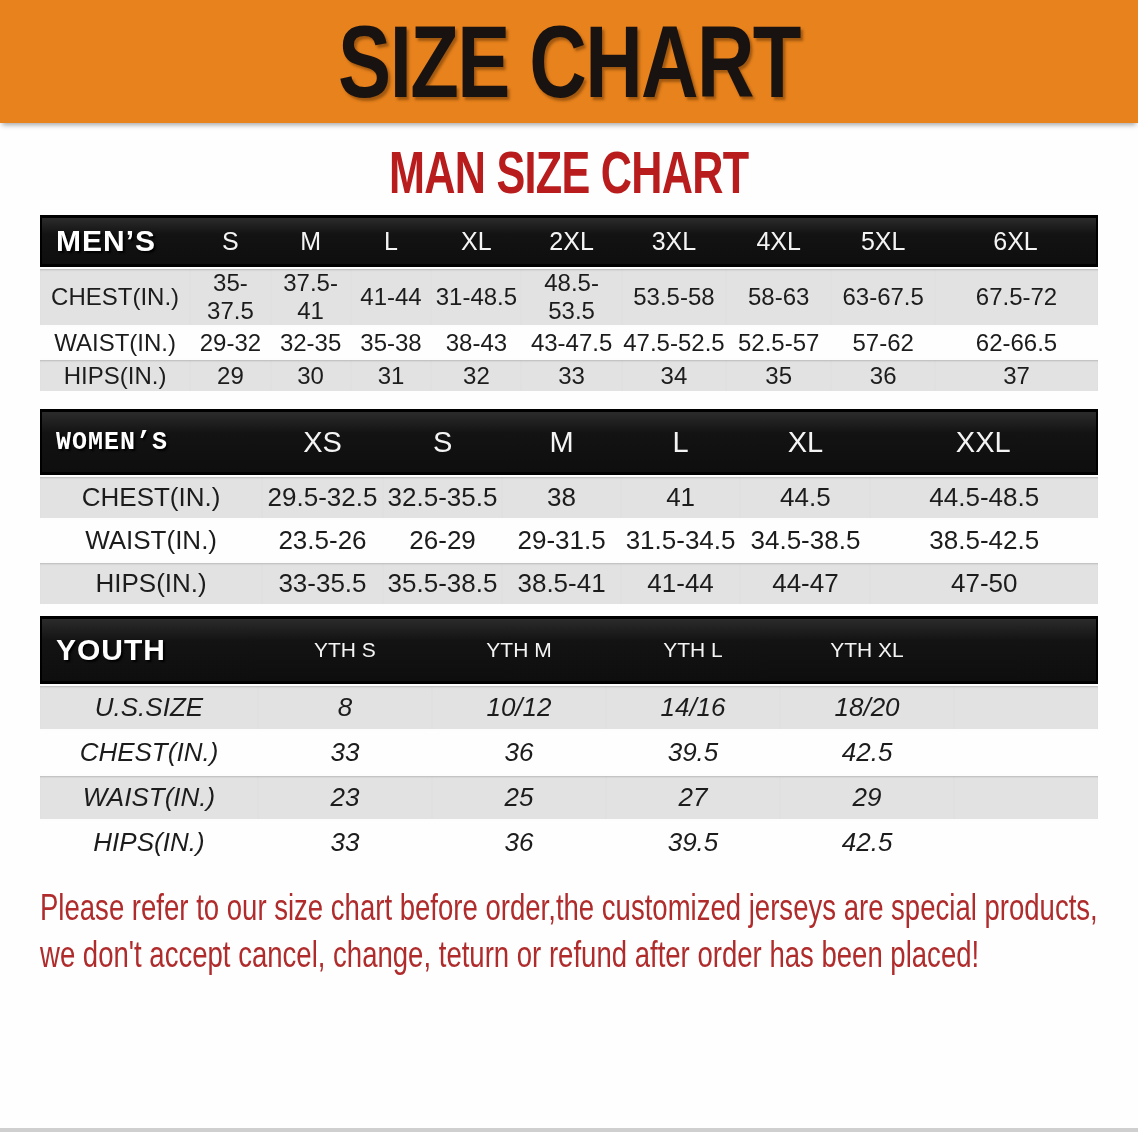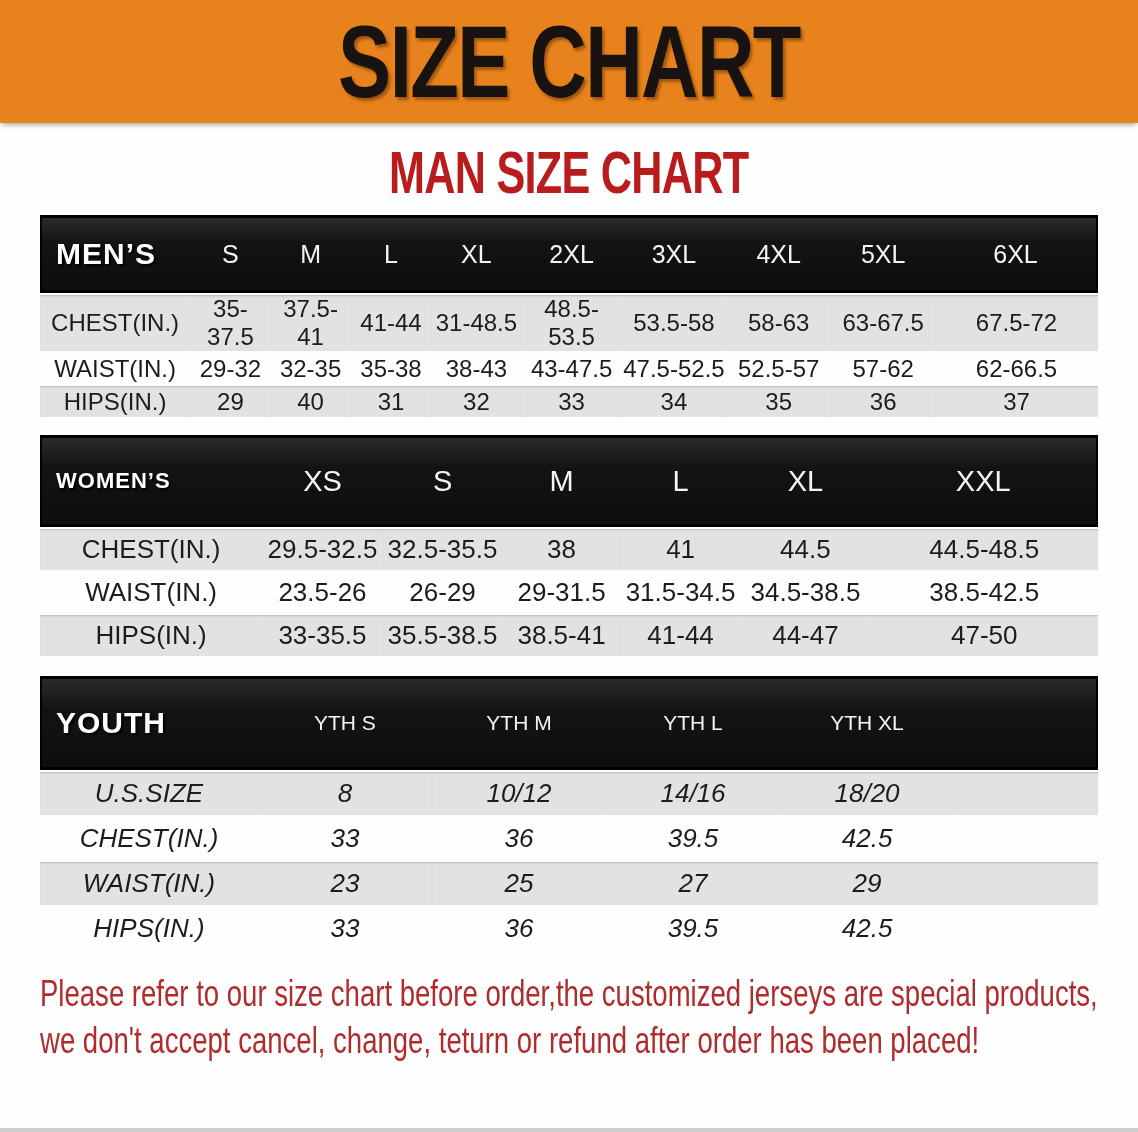--- a/index.html
+++ b/index.html
@@ -28,45 +28,45 @@
     display:inline-block;white-space:nowrap;font-weight:bold;
     letter-spacing:-1px;transform:scaleX(.72);
   }
   .hd-man{margin-top:22px;}
   .hd-women{margin-top:40px;}
   .hd-youth{margin-top:50px;}
   
   .table-host{width:1058px;margin:0 auto;}
   .mt-men{margin-top:14px;}
   .mt-women{margin-top:18px;}
-  .mt-youth{margin-top:20px;}
+  .mt-youth{margin-top:12px;}
   table{border-collapse:separate;border-spacing:0;table-layout:fixed;width:100%;}
   thead th{
     background:linear-gradient(180deg,#2b2b2b 0%,#131313 35%,#0e0e0e 100%);
     border-top:3px solid #000;border-bottom:3px solid #000;
-    color:#f4f4f4;font-weight:normal;vertical-align:middle;padding:13px;
+    color:#f4f4f4;font-weight:normal;vertical-align:middle;padding:0;
   }
   thead th:first-child{border-left:2px solid #000;text-align:left;padding-left:14px;}
   thead th:last-child{border-right:2px solid #000;}
   th.corner{
     font-weight:bold;letter-spacing:1px;color:#fff;
     text-shadow:2px 2px 2px rgba(0,0,0,.95);
   }
   tbody td{
     text-align:center;vertical-align:middle;color:#1c1c1c;padding:0;
     border-top:2px solid #fdfdfd;
   }
   tbody tr:nth-child(odd) td{background:#e2e2e2;box-shadow:inset 0 2px 2px -1px rgba(0,0,0,.18);}
   tbody tr:nth-child(even) td{background:#fefefe;}
   
   .table-men thead th{height:46px;font-size:25px;}
   .table-men th.corner{font-size:30px;}
   .table-men tbody td{height:31px;font-size:24px;}
   .table-women thead th{height:60px;font-size:29px;}
-  .table-women th.corner{font-size:22px;}
+  .table-women th.corner{font-size:25px;font-family:Liberation Mono, monospace;}
   .table-women tbody td{height:41px;font-size:26px;}
   .table-youth thead th{height:62px;font-size:21px;}
   .table-youth th.corner{font-size:30px;}
   .table-youth tbody td{height:43px;font-size:26px;font-style:italic;}
   
   .disclaimer{margin-top:20px;padding-left:40px;color:#b02c2c;}
   .fitline{
     display:block;white-space:nowrap;transform-origin:0 50%;
     font-size:36px;line-height:47px;letter-spacing:0;
   }
@@ -133,21 +133,21 @@
             <td>38-43</td>
             <td>43-47.5</td>
             <td>47.5-52.5</td>
             <td>52.5-57</td>
             <td>57-62</td>
             <td>62-66.5</td>
           </tr>
           <tr>
             <td>HIPS(IN.)</td>
             <td>29</td>
-            <td>40</td>
+            <td>30</td>
             <td>31</td>
             <td>32</td>
             <td>33</td>
             <td>34</td>
             <td>35</td>
             <td>36</td>
             <td>37</td>
           </tr>
         </tbody>
       </table>

